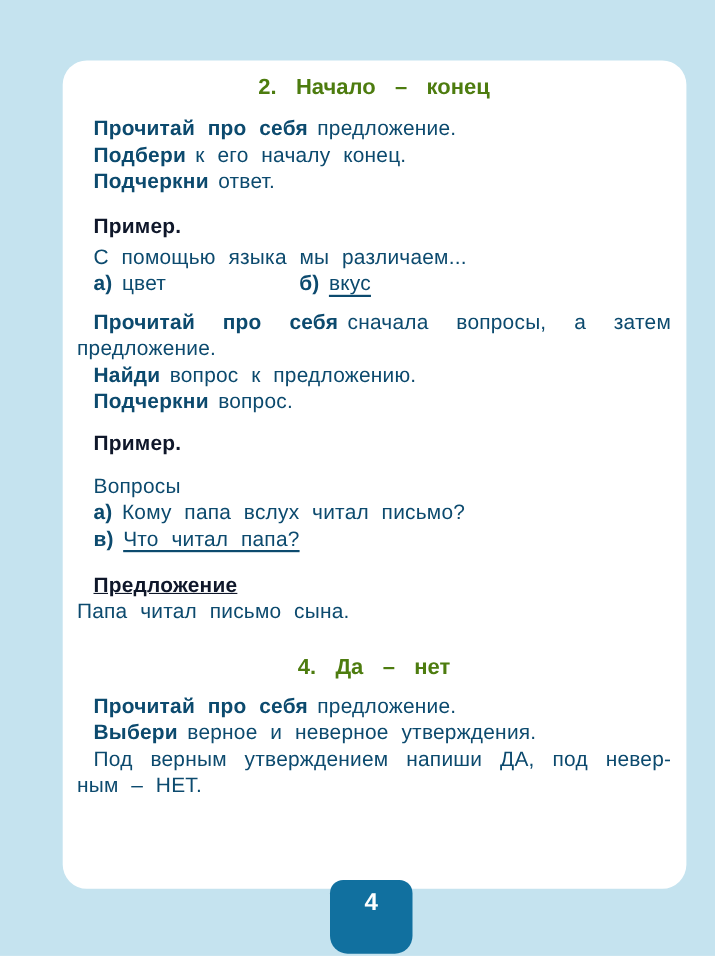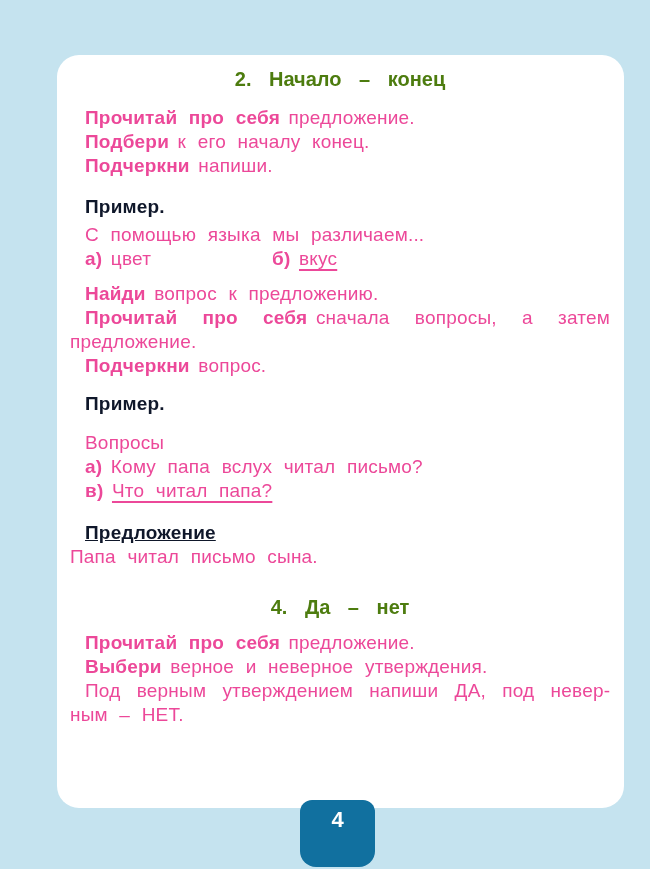--- a/index.html
+++ b/index.html
@@ -19,21 +19,21 @@
     box-sizing: border-box;
     padding: 10px 14px 0 13px;
   }
   .content { width: 540px; }
 
   
   p, .line {
     margin: 0;
     font-size: 19px;
     line-height: 24px;
-    color: #ec4899;
+    color: #0c4a6e;
     text-align: justify;
     text-indent: 15px;
     word-spacing: 0.32em;
     letter-spacing: 0.2px;
   }
   .lead { font-weight: bold; margin-right: 0.45em; }
   .u { text-decoration: underline; text-decoration-thickness: 1.5px; text-underline-offset: 4px; }
 
   
   .section-heading {
@@ -97,38 +97,38 @@
 
 <div class="sheet">
   <div class="content">
 
     <div>
       <div class="section-heading">2. Начало – конец</div>
 
       <div class="m13">
         <p class="line"><span class="lead">Прочитай про себя</span><span>предложение.</span></p>
         <p class="line"><span class="lead">Подбери</span><span>к его началу конец.</span></p>
-        <p class="line"><span class="lead">Подчеркни</span><span>напиши.</span></p>
+        <p class="line"><span class="lead">Подчеркни</span><span>ответ.</span></p>
       </div>
 
       <p class="line sub-label m17">Пример.</p>
 
       <p class="line m4">С помощью языка мы различаем...</p>
 
       <div class="options">
         <p class="line option-a"><span class="lead">а)</span><span>цвет</span></p>
         <p class="line"><span class="lead">б)</span><span class="u">вкус</span></p>
       </div>
     </div>
 
     <div>
 
       <div class="m11">
+        <p class="line"><span class="lead">Прочитай про себя</span><span>сначала вопросы, а затем предложение.</span></p>
         <p class="line"><span class="lead">Найди</span><span>вопрос к предложению.</span></p>
-        <p class="line"><span class="lead">Прочитай про себя</span><span>сначала вопросы, а затем предложение.</span></p>
         <p class="line"><span class="lead">Подчеркни</span><span>вопрос.</span></p>
       </div>
 
       <p class="line sub-label m14">Пример.</p>
 
       <p class="line m15">Вопросы</p>
 
       <div>
         <p class="line"><span class="lead">а)</span><span>Кому папа вслух читал письмо?</span></p>
         <p class="line"><span class="lead">в)</span><span class="u">Что читал папа?</span></p>

